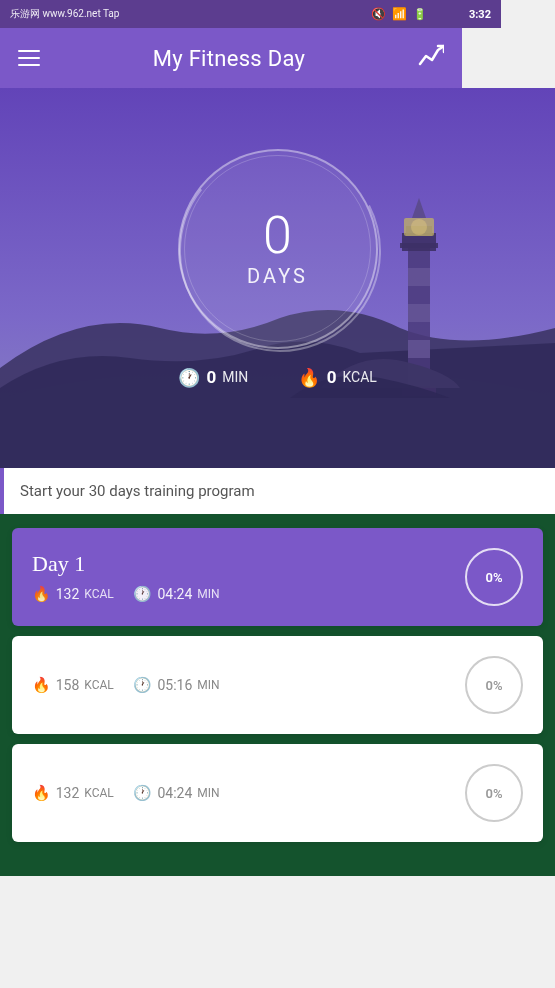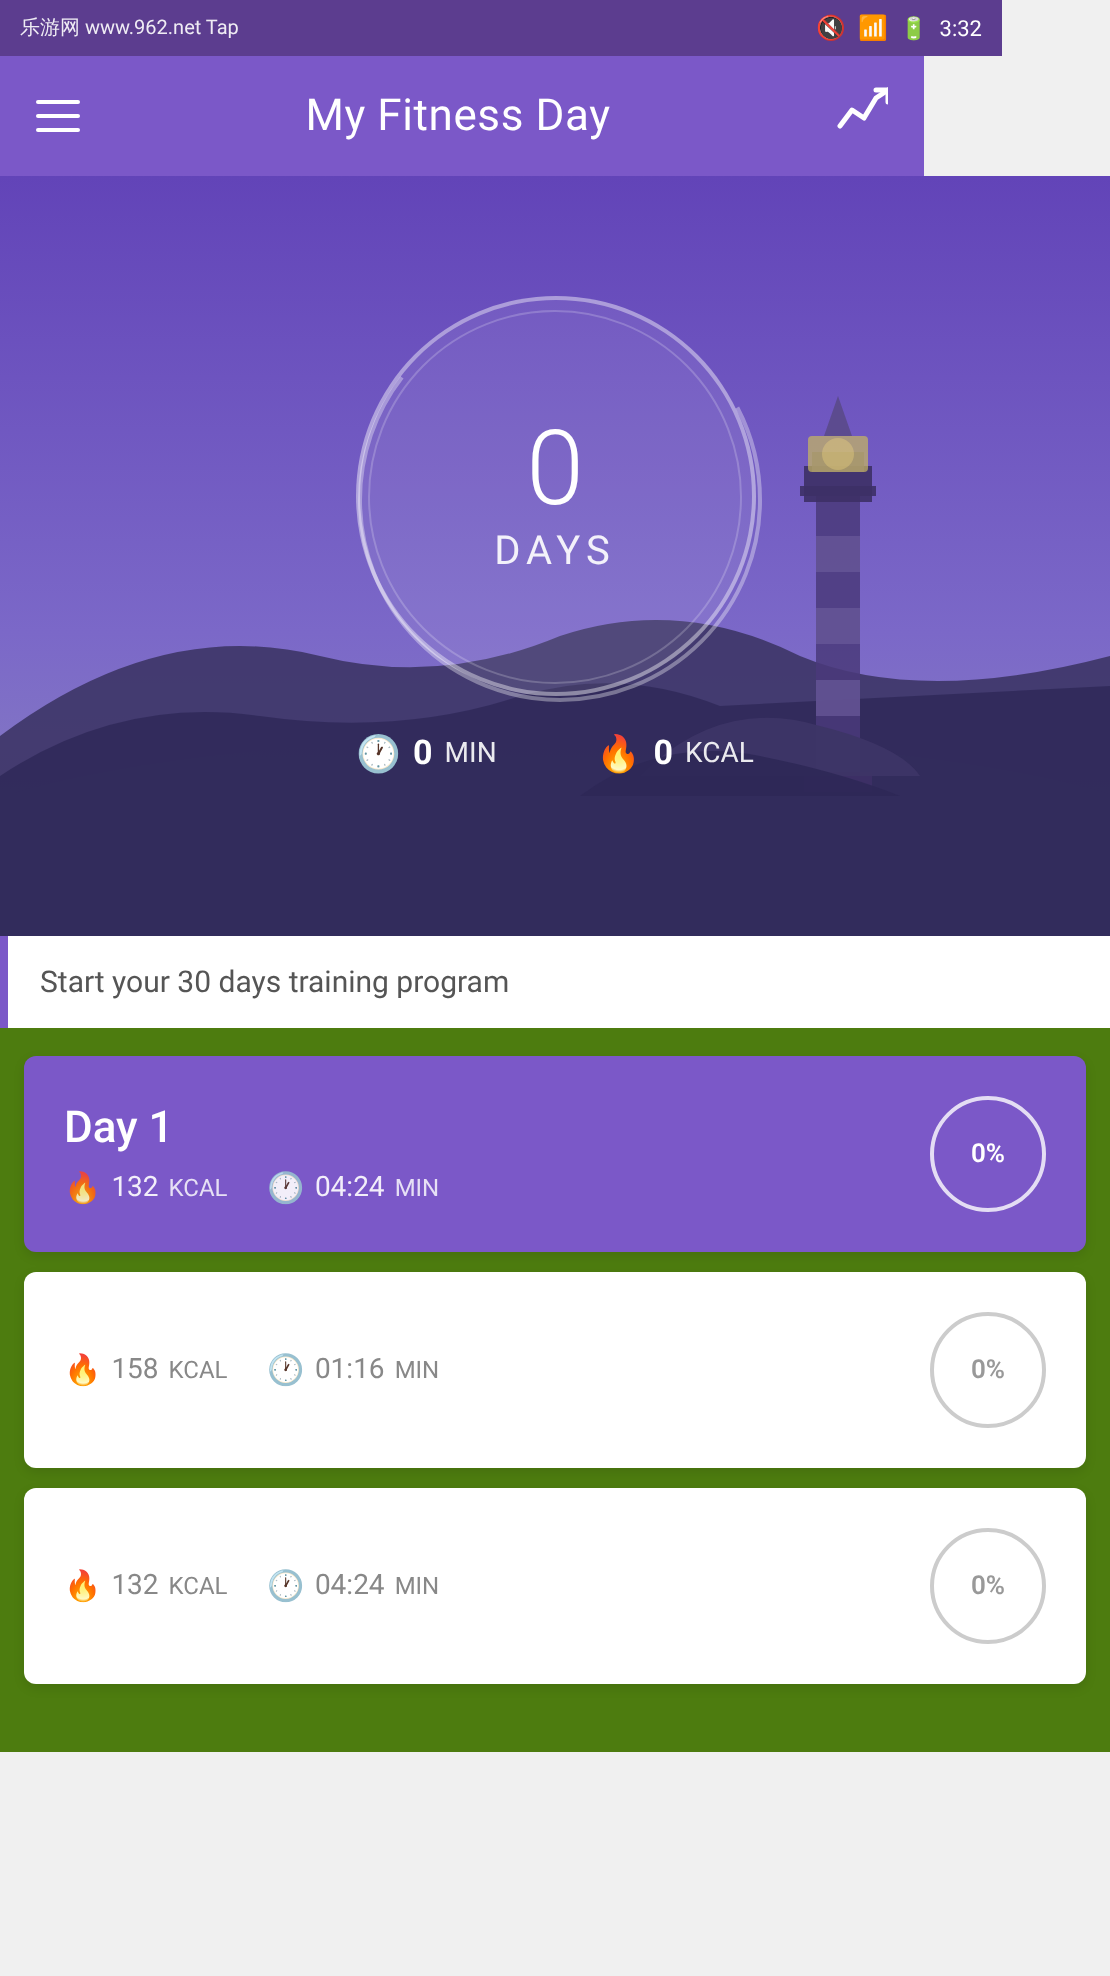--- a/index.html
+++ b/index.html
@@ -150,21 +150,21 @@
       font-size: 17px;
     }
     .hero-stat .stat-unit {
       font-size: 14px;
       font-weight: 400;
       opacity: 0.9;
     }
 
     
     .content {
-      background: #4d7c0f;
+      background: #14532d;
       padding-bottom: 20px;
     }
 
     
     .banner {
       background: white;
       padding: 14px 16px;
       display: flex;
       align-items: center;
       gap: 10px;
@@ -202,21 +202,21 @@
     }
 
     .day-card-info {}
 
     .day-name {
       font-size: 22px;
       font-weight: 500;
       margin-bottom: 8px;
     }
 
-    .day-card.active .day-name { color: white; }
+    .day-card.active .day-name { color: white; font-family: Liberation Serif, serif; }
     .day-card.inactive .day-name { color: #333; }
 
     .day-stats {
       display: flex;
       gap: 20px;
       align-items: center;
     }
 
     .day-stat {
       display: flex;
@@ -262,21 +262,21 @@
 <body>
 
 <div class="status-bar">
   <div class="status-bar-left">
     <span style="font-size:10px; opacity:0.9;">乐游网 www.962.net   Tap</span>
   </div>
   <div class="status-bar-right">
     <span style="font-size:12px;">🔇</span>
     <span style="font-size:12px;">📶</span>
     <span style="font-size:11px;">🔋</span>
-    <span style="font-weight:400;">3:32</span>
+    <span style="font-weight:700;margin-left:36px;">3:32</span>
   </div>
 </div>
 
 <div class="top-nav">
   <div class="hamburger-icon">
     <span></span>
     <span></span>
     <span></span>
   </div>
   <span class="nav-title">My Fitness Day</span>
@@ -390,21 +390,21 @@
     <div class="day-card inactive">
       <div class="day-card-info">
         <div class="day-stats">
           <div class="day-stat">
             <span style="font-size:15px; color:#b0acd8;">🔥</span>
             <span class="stat-num">158</span>
             <span style="font-size:12px;">KCAL</span>
           </div>
           <div class="day-stat">
             <span style="font-size:15px; color:#b0acd8;">🕐</span>
-            <span class="stat-num">01:16</span>
+            <span class="stat-num">05:16</span>
             <span style="font-size:12px;">MIN</span>
           </div>
         </div>
       </div>
       <div class="progress-badge">
         <span>0%</span>
       </div>
     </div>
 
     <div class="day-card inactive">

